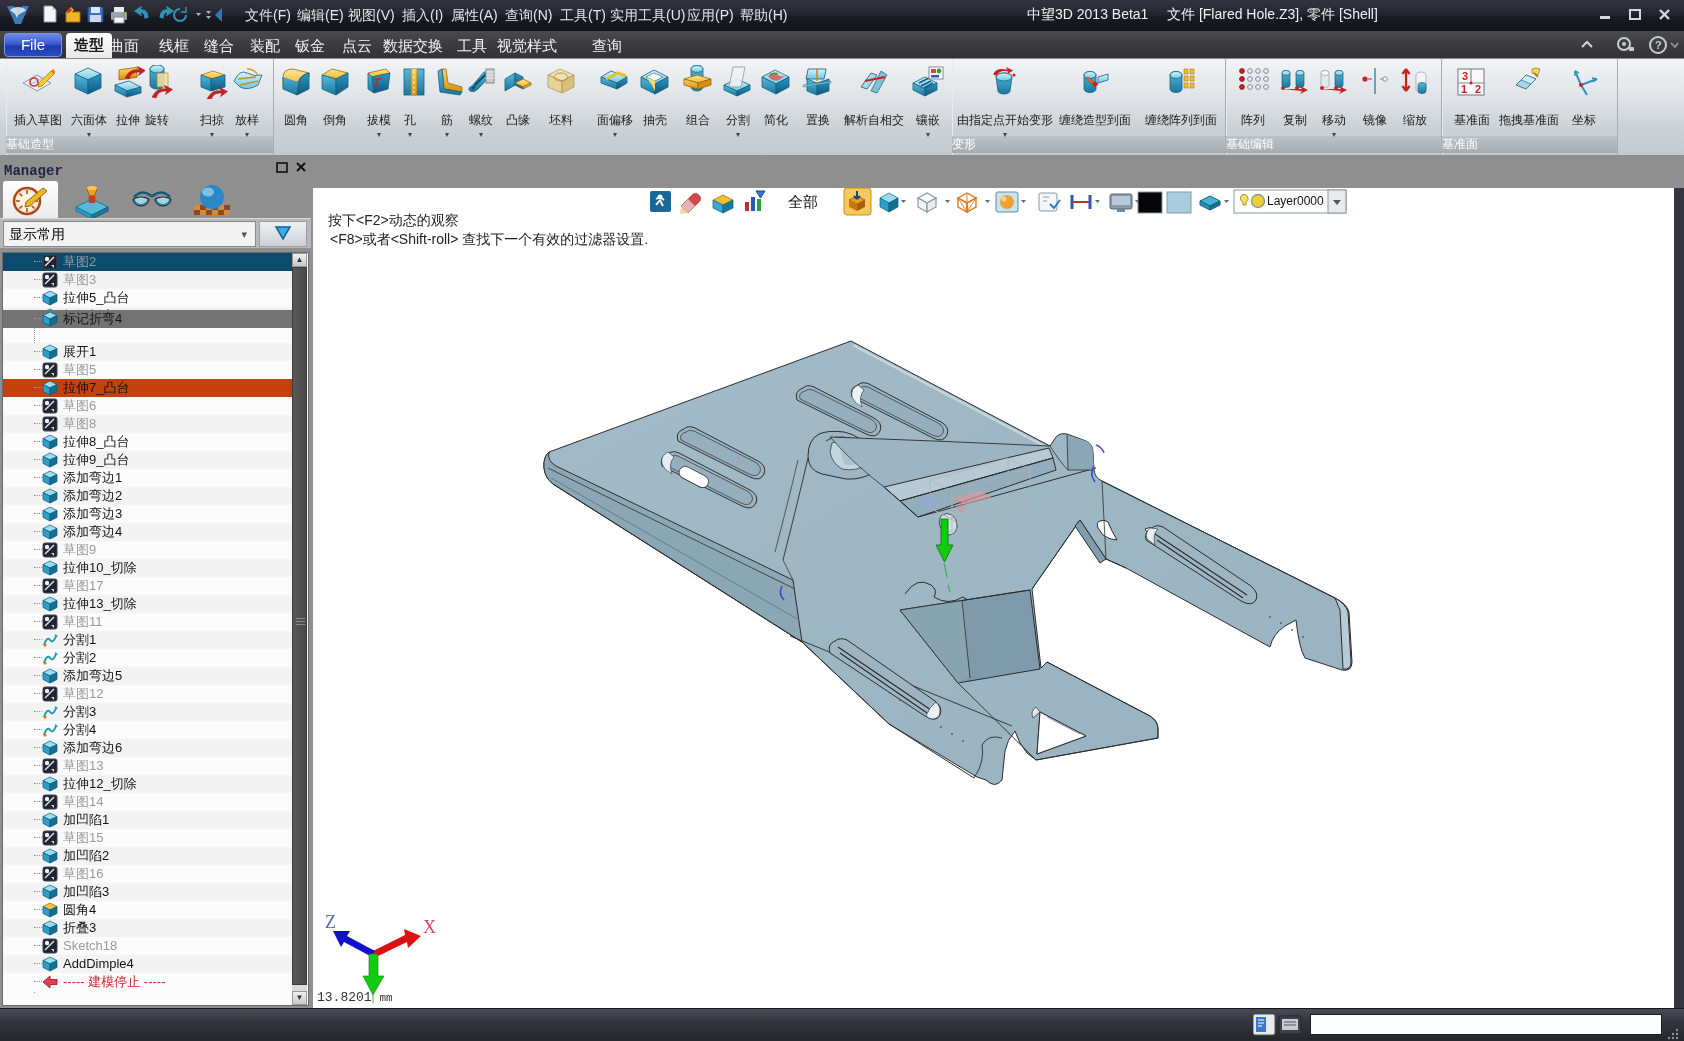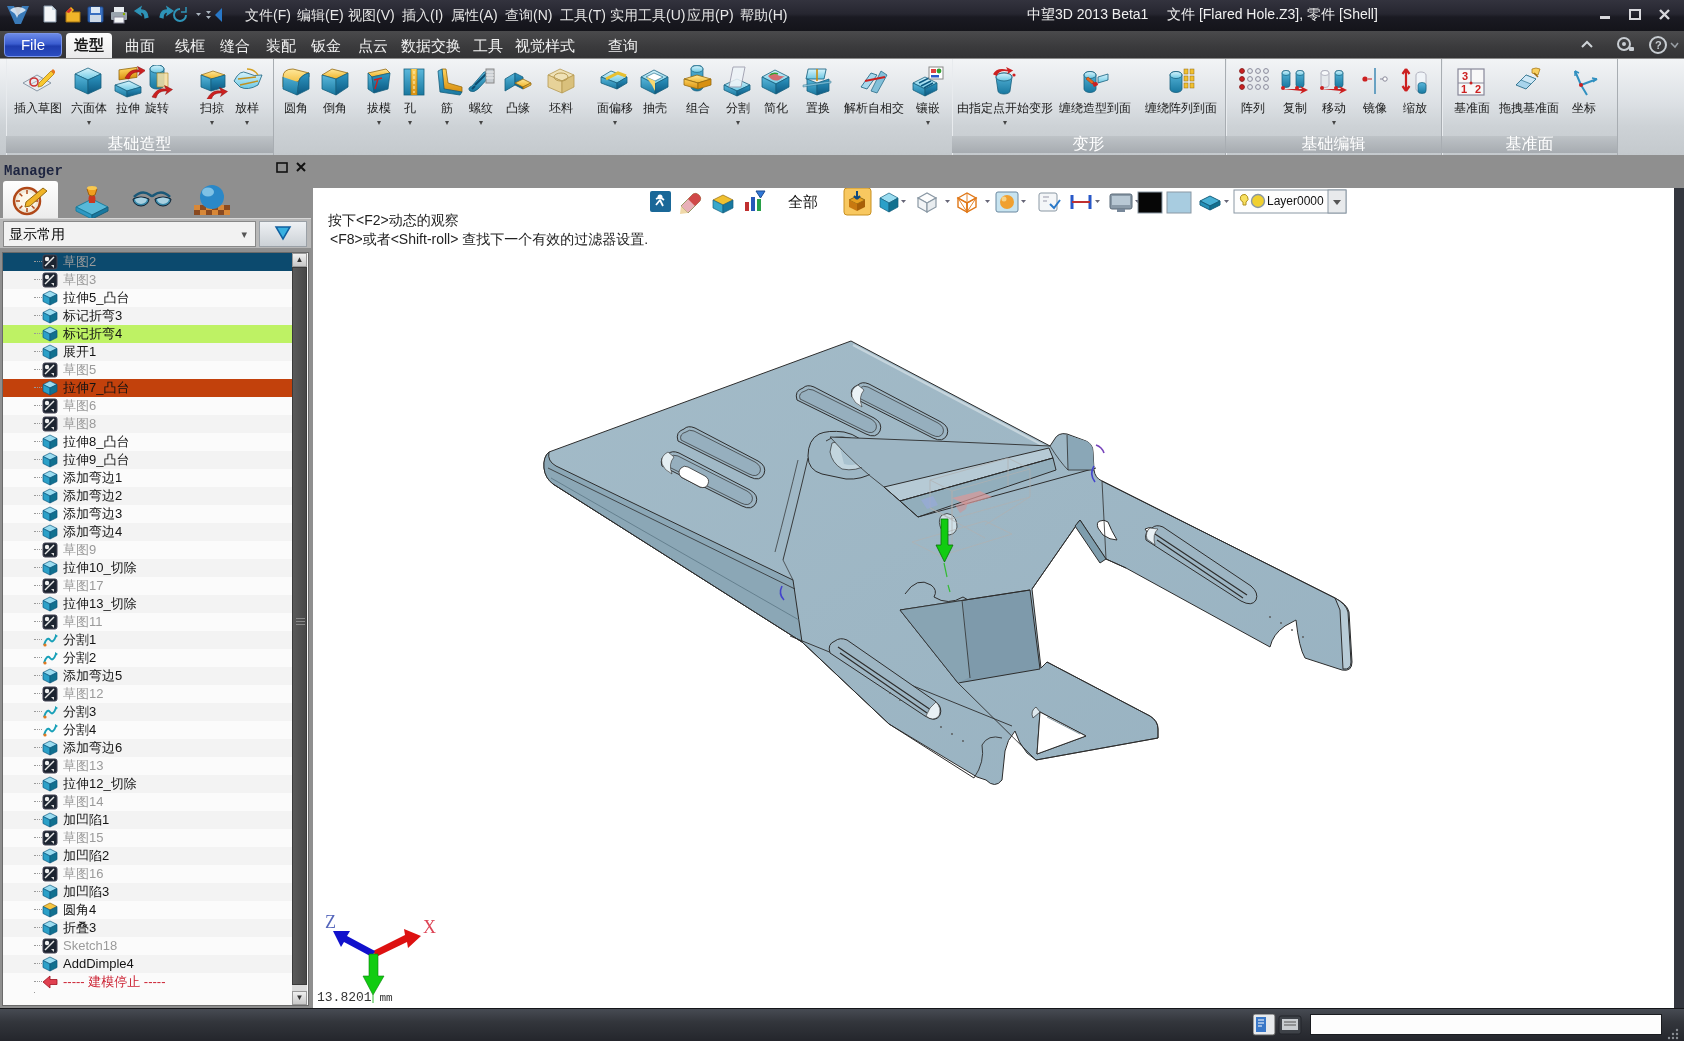--- a/index.html
+++ b/index.html
@@ -5,35 +5,35 @@
 html,body{width:1684px;height:1041px;overflow:hidden;font-family:"Liberation Sans",sans-serif;background:#fff}
 #app{position:relative;width:1684px;height:1041px;background:#8f8f8f}
 
 #titlebar{position:absolute;left:0;top:0;width:1684px;height:31px;
  background:linear-gradient(#33333e 0%,#262630 45%,#1a1a22 55%,#14141a 100%);}
 .menu{position:absolute;top:7px;color:#e6e6e6;font-size:14px;white-space:nowrap}
 #wintitle{position:absolute;top:6px;color:#f0f0f0;font-size:14px}
 
 #tabrow{position:absolute;left:0;top:31px;width:1684px;height:27px;
  background:linear-gradient(#4a4a4c,#3a3a3c 60%,#333335)}
-.rtab{position:absolute;top:3px;height:24px;color:#f2f2f2;font-size:15px;text-align:right;line-height:23px}
+.rtab{position:absolute;top:3px;height:24px;color:#f2f2f2;font-size:15px;text-align:left;line-height:23px}
 #tab-active{position:absolute;left:66px;top:2px;width:46px;height:25px;background:linear-gradient(#fdfdfd,#e9e9ea);
  border-radius:4px 4px 0 0;color:#1a1a1a;font-size:15px;font-weight:bold;text-align:center;line-height:24px}
 #filebtn{position:absolute;left:4px;top:2px;width:58px;height:24px;border-radius:4px;
  background:linear-gradient(#6b8ae8 0%,#3a5cd0 45%,#1e3cae 55%,#2a4cc0 100%);
  border:1px solid #7a95ea;color:#fff;font-size:15px;text-align:center;line-height:22px}
 
 #ribbon{position:absolute;left:0;top:58px;width:1684px;height:97px;
  background:linear-gradient(#f2f4f6 0%,#dde1e5 45%,#cdd2d6 70%,#c4c9cd 100%);border-top:1px solid #8a8a8a}
 .rgroup{position:absolute;top:0;height:96px;border-right:1px solid #a8adb2;box-shadow:1px 0 0 #e8ebee inset}
-.glabel{position:absolute;bottom:2px;height:17px;width:100%;text-align:center;color:#fff;font-size:16px;line-height:16px;
+.glabel{position:absolute;bottom:2px;height:17px;width:100%;color:#fff;font-size:12px;line-height:16px;
  background:linear-gradient(#bec3c7,#a6abb0)}
 .rbtn{position:absolute;top:6px;text-align:center}
 .rbtn .ric{display:block;margin:0 auto}
-.rbtn .rlb{display:block;color:#1a1a1a;font-size:12px;white-space:nowrap;margin-top:1px}
+.rbtn .rlb{display:block;color:#1a1a1a;font-size:12px;white-space:nowrap;margin-top:13px}
 .rbtn .dd{display:block;color:#444;font-size:8px;line-height:7px;margin-top:2px}
 
 #mgr{position:absolute;left:0;top:155px;width:311px;height:853px;background:#8f8f8f}
 #mgrtitle{position:absolute;left:4px;top:8px;color:#1d2440;font-size:14px;font-family:"Liberation Mono",monospace;font-weight:bold}
 .mgrbtn{position:absolute;top:6px;width:13px;height:13px;color:#111;font-size:13px;line-height:13px;font-weight:bold}
 #mtab-active{position:absolute;left:3px;top:26px;width:55px;height:37px;background:linear-gradient(#fefefe,#ececec);border-radius:3px 3px 0 0}
 #mdroprow{position:absolute;left:0px;top:63px;width:311px;height:30px;background:#b8b8b8;border-top:1px solid #d8d8d8}
 #mdrop{position:absolute;left:3px;top:2px;width:253px;height:26px;background:#f2f2f2;border:1px solid #888;color:#000;font-size:14px;line-height:24px;padding-left:5px}
 #mfilter{position:absolute;left:259px;top:2px;width:48px;height:26px;background:linear-gradient(#eef1f4,#ccd1d6);border:1px solid #9aa0a6}
 #mtree{position:absolute;left:2px;top:97px;width:307px;height:754px;background:#fbfbfb;border:1px solid #6a6a6a;overflow:hidden}
@@ -651,21 +651,21 @@
 </div>
 <div class="trow" style="top:54px;background:#f3f3f3">
 <span style="position:absolute;left:31px;top:8px;width:8px;border-top:1px dotted #999"></span>
 <span class="ticon"><svg width="16" height="16" viewBox="0 0 16 16">
               <polygon points="8,1 15,4.5 8,8 1,4.5" fill="#9adcf0" stroke="#0c5880" stroke-width="0.7"></polygon>
 <polygon points="1,4.5 8,8 8,15 1,11.5" fill="#2ba0c8" stroke="#0c5880" stroke-width="0.7"></polygon>
 <polygon points="15,4.5 8,8 8,15 15,11.5" fill="#11708f" stroke="#0c5880" stroke-width="0.7"></polygon>
             </svg></span>
           <span class="tx tdark">标记折弯3</span>
 </div>
-<div class="trow" style="top:72px;background:#bef264">
+<div class="trow" style="top:57px;background:#737373">
 <span style="position:absolute;left:31px;top:8px;width:8px;border-top:1px dotted #999"></span>
 <span class="ticon"><svg width="16" height="16" viewBox="0 0 16 16">
               <polygon points="8,1 15,4.5 8,8 1,4.5" fill="#9adcf0" stroke="#0c5880" stroke-width="0.7"></polygon>
 <polygon points="1,4.5 8,8 8,15 1,11.5" fill="#2ba0c8" stroke="#0c5880" stroke-width="0.7"></polygon>
 <polygon points="15,4.5 8,8 8,15 15,11.5" fill="#11708f" stroke="#0c5880" stroke-width="0.7"></polygon>
             </svg></span>
           <span class="tx tdark">标记折弯4</span>
 </div>
 <div class="trow" style="top:90px;background:#f3f3f3">
 <span style="position:absolute;left:31px;top:8px;width:8px;border-top:1px dotted #999"></span>

